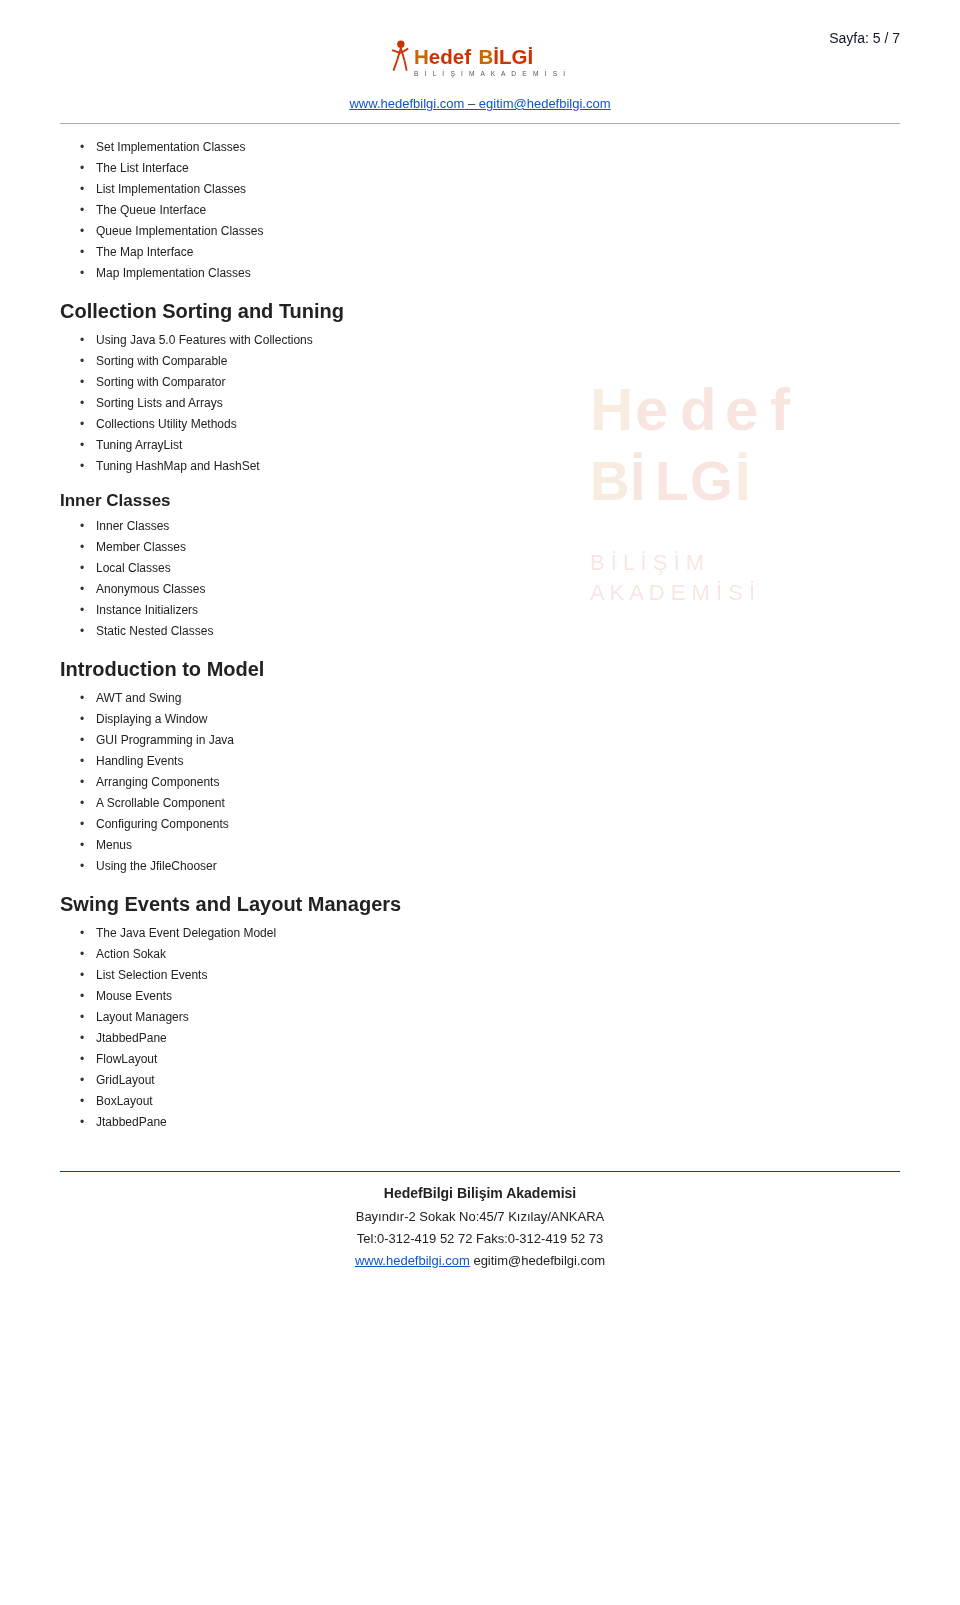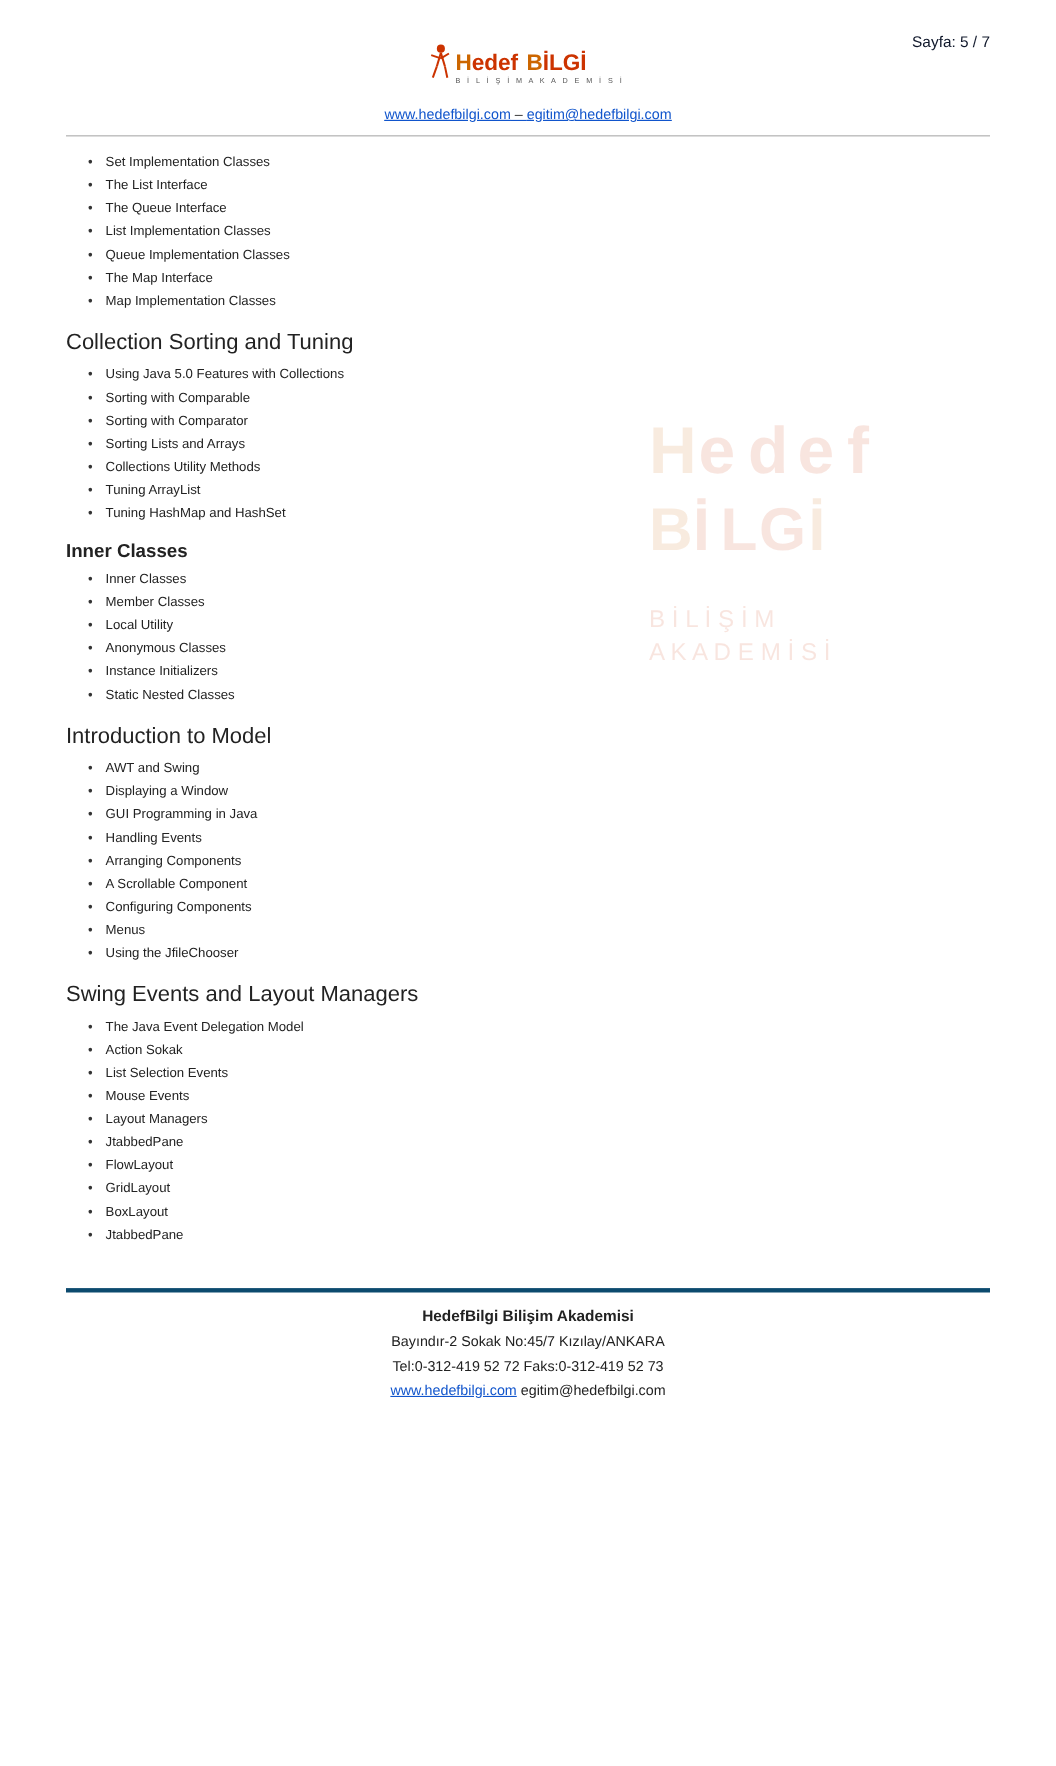--- a/index.html
+++ b/index.html
@@ -86,21 +86,21 @@
 
     .bullet-list li::before {
       content: "•";
       position: absolute;
       left: 0;
       color: #333;
     }
 
     .section-heading {
       font-size: 20px;
-      font-weight: normal;
+      font-weight: bold;
       color: #222;
       margin-top: 18px;
       margin-bottom: 8px;
     }
 
     .sub-section-heading {
       font-size: 17px;
       font-weight: bold;
       color: #222;
       margin-top: 16px;
@@ -120,21 +120,21 @@
 
     .content-area {
       position: relative;
       z-index: 1;
     }
 
     .footer {
       text-align: center;
       margin-top: 40px;
       padding-top: 10px;
-      border-top: 4px solid #0c4a6e;
+      border-top: 1px solid #0c4a6e;
       font-size: 13px;
       color: #222;
       line-height: 1.7;
     }
 
     .footer-link {
       color: #1155cc;
       text-decoration: underline;
     }
   </style>
@@ -193,43 +193,43 @@
 
   <div class="page-number">Sayfa: 5 / 7</div>
 
   <hr class="divider">
 
   <div class="content-area">
 
     <ul class="bullet-list" id="top-bullets">
         <li>Set Implementation Classes</li>
         <li>The List Interface</li>
+        <li>List Implementation Classes</li>
         <li>The Queue Interface</li>
-        <li>List Implementation Classes</li>
         <li>Queue Implementation Classes</li>
         <li>The Map Interface</li>
         <li>Map Implementation Classes</li>
       </ul>
 
     <div class="section-heading">Collection Sorting and Tuning</div>
     <ul class="bullet-list" id="collection-bullets">
         <li>Using Java 5.0 Features with Collections</li>
         <li>Sorting with Comparable</li>
         <li>Sorting with Comparator</li>
         <li>Sorting Lists and Arrays</li>
         <li>Collections Utility Methods</li>
         <li>Tuning ArrayList</li>
         <li>Tuning HashMap and HashSet</li>
       </ul>
 
     <div class="sub-section-heading">Inner Classes</div>
     <ul class="bullet-list" id="inner-bullets">
         <li>Inner Classes</li>
         <li>Member Classes</li>
-        <li>Local Utility</li>
+        <li>Local Classes</li>
         <li>Anonymous Classes</li>
         <li>Instance Initializers</li>
         <li>Static Nested Classes</li>
       </ul>
 
     <div class="section-heading">Introduction to Model</div>
     <ul class="bullet-list" id="swing-bullets">
         <li>AWT and Swing</li>
         <li>Displaying a Window</li>
         <li>GUI Programming in Java</li>

